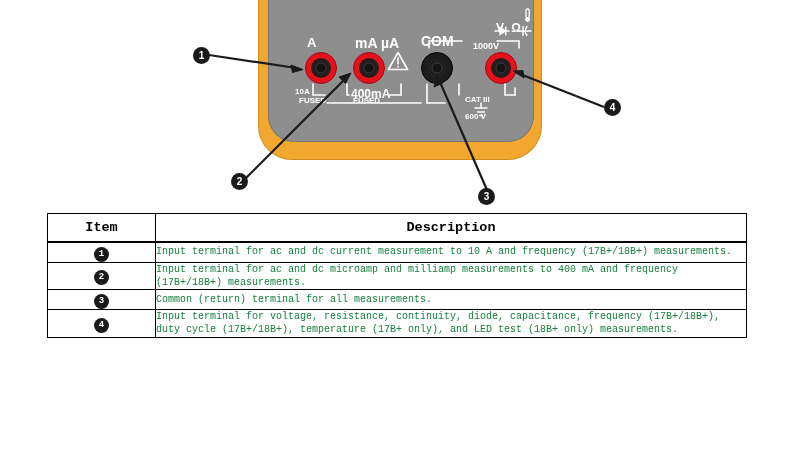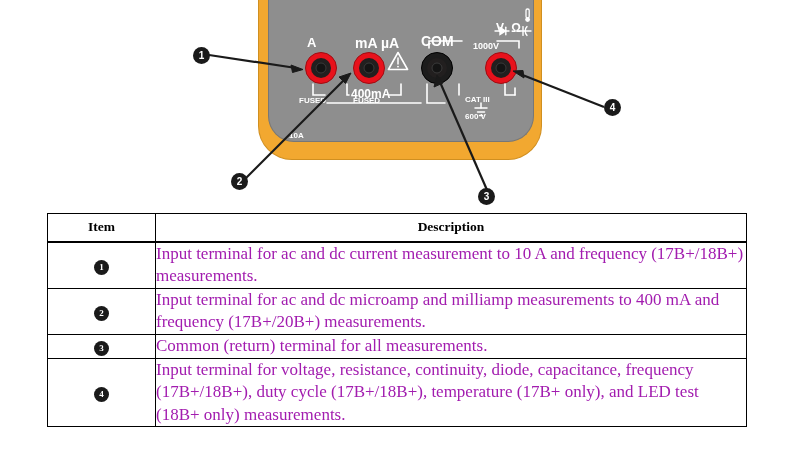--- a/index.html
+++ b/index.html
@@ -51,21 +51,21 @@
     font-weight: bold;
     font-family: "Liberation Sans", sans-serif;
     white-space: nowrap;
     line-height: 1;
   }
   .lbl-A      { left: 38px;  top: 88px; font-size: 13px; }
   .lbl-mA     { left: 86px;  top: 88px; font-size: 14px; }
   .lbl-COM    { left: 152px; top: 86px; font-size: 14px; }
   .lbl-1000V  { left: 196px; top: 94px; font-size: 9px; margin-left: 8px; }
   .lbl-VOhm   { left: 227px; top: 74px; font-size: 12px; letter-spacing: 2px; }
-  .lbl-10A    { left: 20px;  top: 140px; font-size: 8px; margin-top: 44px; }
+  .lbl-10A    { left: 26px;  top: 140px; font-size: 8px; }
   .lbl-10Af   { left: 30px;  top: 149px; font-size: 8px; }
   .lbl-400    { left: 82px;  top: 140px; font-size: 12px; }
   .lbl-400f   { left: 84px;  top: 149px; font-size: 8px; }
   .lbl-cat    { left: 196px; top: 140px; font-size: 8px; margin-top: 8px; }
   .lbl-cat2   { left: 196px; top: 149px; font-size: 8px; margin-top: 16px; }
 
   
   .jack {
     position: absolute;
     width: 32px; height: 32px;
@@ -128,21 +128,21 @@
     pointer-events: none;
     z-index: 10;
   }
 
   
   #spec-table {
     position: absolute;
     left: 47px; top: 213px;
     width: 700px;
     border-collapse: collapse;
-    font-family: Liberation Serif, serif;
+    font-family: Liberation Mono, monospace;
   }
   #spec-table th, #spec-table td {
     border: 1px solid #000000;
     padding: 0;
     vertical-align: middle;
   }
   #spec-table th {
     font-size: 13.5px;
     font-weight: bold;
     text-align: center;
@@ -150,23 +150,23 @@
     border-bottom: 2.5px solid #000000;
     color: #000000;
   }
   .col-item { width: 108px; }
   td.item-cell {
     text-align: center;
     vertical-align: middle;
   }
   td.desc-cell {
     padding: 7px 9px 8px 9px;
-    font-size: 17px;
+    font-size: 10px;
     line-height: 1.33;
-    color: #a21caf;
+    color: #15803d;
     text-align: left;
   }
   .badge {
     display: inline-block;
     width: 15px; height: 15px;
     border-radius: 50%;
     background: #1a1a1a;
     color: #ffffff;
     font-size: 9px;
     font-weight: bold;
@@ -310,21 +310,21 @@
       <tr>
         <td class="item-cell">
           <span class="badge">1</span>
         </td>
         <td class="desc-cell">Input terminal for ac and dc current measurement to 10 A and frequency (17B+/18B+) measurements.</td>
       </tr>
       <tr>
         <td class="item-cell">
           <span class="badge">2</span>
         </td>
-        <td class="desc-cell">Input terminal for ac and dc microamp and milliamp measurements to 400 mA and frequency (17B+/20B+) measurements.</td>
+        <td class="desc-cell">Input terminal for ac and dc microamp and milliamp measurements to 400 mA and frequency (17B+/18B+) measurements.</td>
       </tr>
       <tr>
         <td class="item-cell">
           <span class="badge">3</span>
         </td>
         <td class="desc-cell">Common (return) terminal for all measurements.</td>
       </tr>
       <tr>
         <td class="item-cell">
           <span class="badge">4</span>

